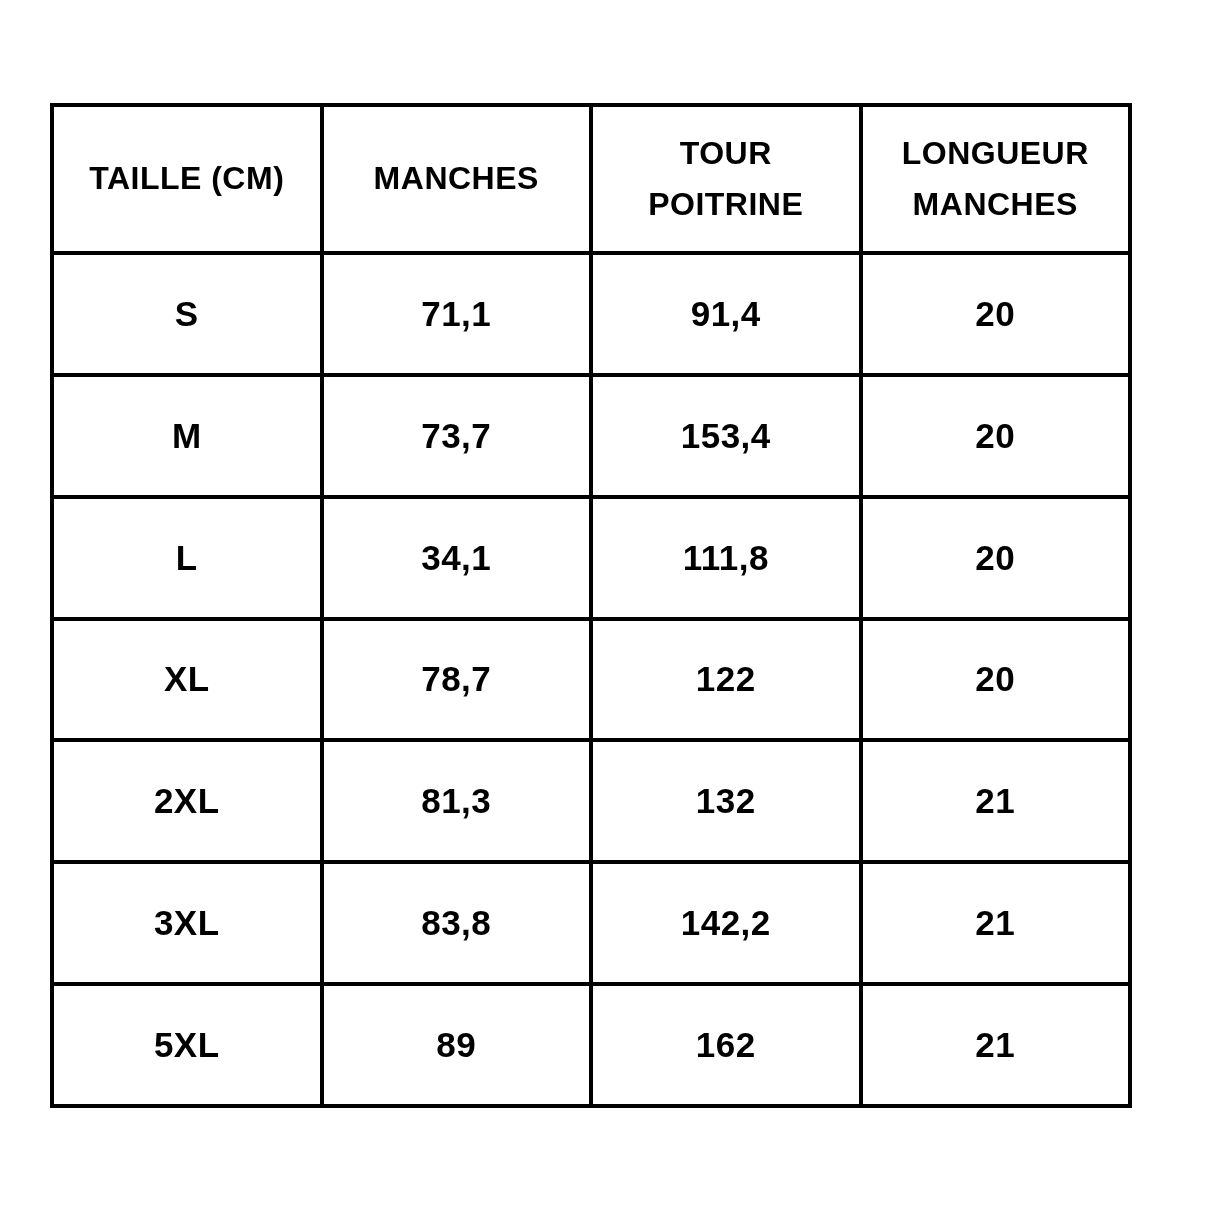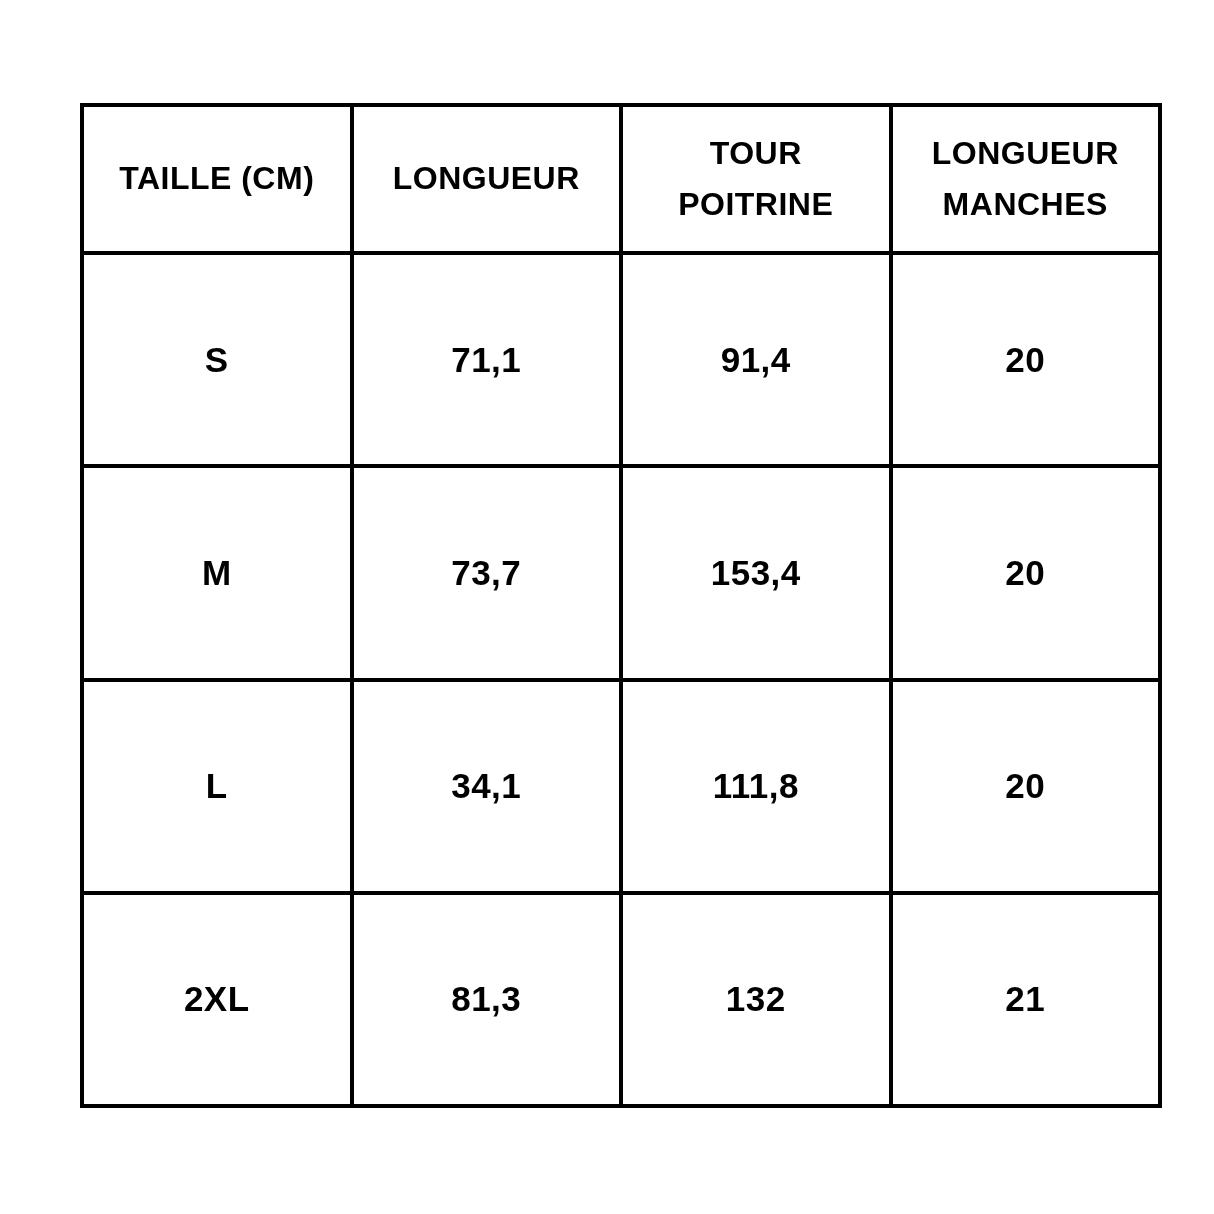--- a/index.html
+++ b/index.html
@@ -7,21 +7,21 @@
     margin: 0;
     padding: 0;
     width: 1214px;
     height: 1214px;
     background: #ffffff;
     font-family: "Liberation Sans", sans-serif;
     color: #000000;
   }
   .chart-wrap {
     position: absolute;
-    left: 80px;
+    left: 50px;
     top: 103px;
     width: 1082px;
     height: 1005px;
   }
   table.size-chart {
     width: 100%;
     height: 100%;
     border-collapse: collapse;
     table-layout: fixed;
   }
@@ -51,21 +51,21 @@
   }
 </style>
 </head>
 <body>
 
 <div class="chart-wrap">
   <table class="size-chart">
     <thead>
       <tr>
         <th><span class="hdr">TAILLE (CM)</span></th>
-        <th><span class="hdr">LONGUEUR</span></th>
+        <th><span class="hdr">MANCHES</span></th>
         <th><span class="hdr">TOUR POITRINE</span></th>
         <th><span class="hdr">LONGUEUR MANCHES</span></th>
       </tr>
     </thead>
     <tbody>
       <tr>
         <td>S</td>
         <td>71,1</td>
         <td>91,4</td>
         <td>20</td>
@@ -76,20 +76,38 @@
         <td>153,4</td>
         <td>20</td>
       </tr>
       <tr>
         <td>L</td>
         <td>34,1</td>
         <td>111,8</td>
         <td>20</td>
       </tr>
       <tr>
+        <td>XL</td>
+        <td>78,7</td>
+        <td>122</td>
+        <td>20</td>
+      </tr>
+      <tr>
         <td>2XL</td>
         <td>81,3</td>
         <td>132</td>
+        <td>21</td>
+      </tr>
+      <tr>
+        <td>3XL</td>
+        <td>83,8</td>
+        <td>142,2</td>
+        <td>21</td>
+      </tr>
+      <tr>
+        <td>5XL</td>
+        <td>89</td>
+        <td>162</td>
         <td>21</td>
       </tr>
     </tbody>
   </table>
 </div>
 
 </body></html>

